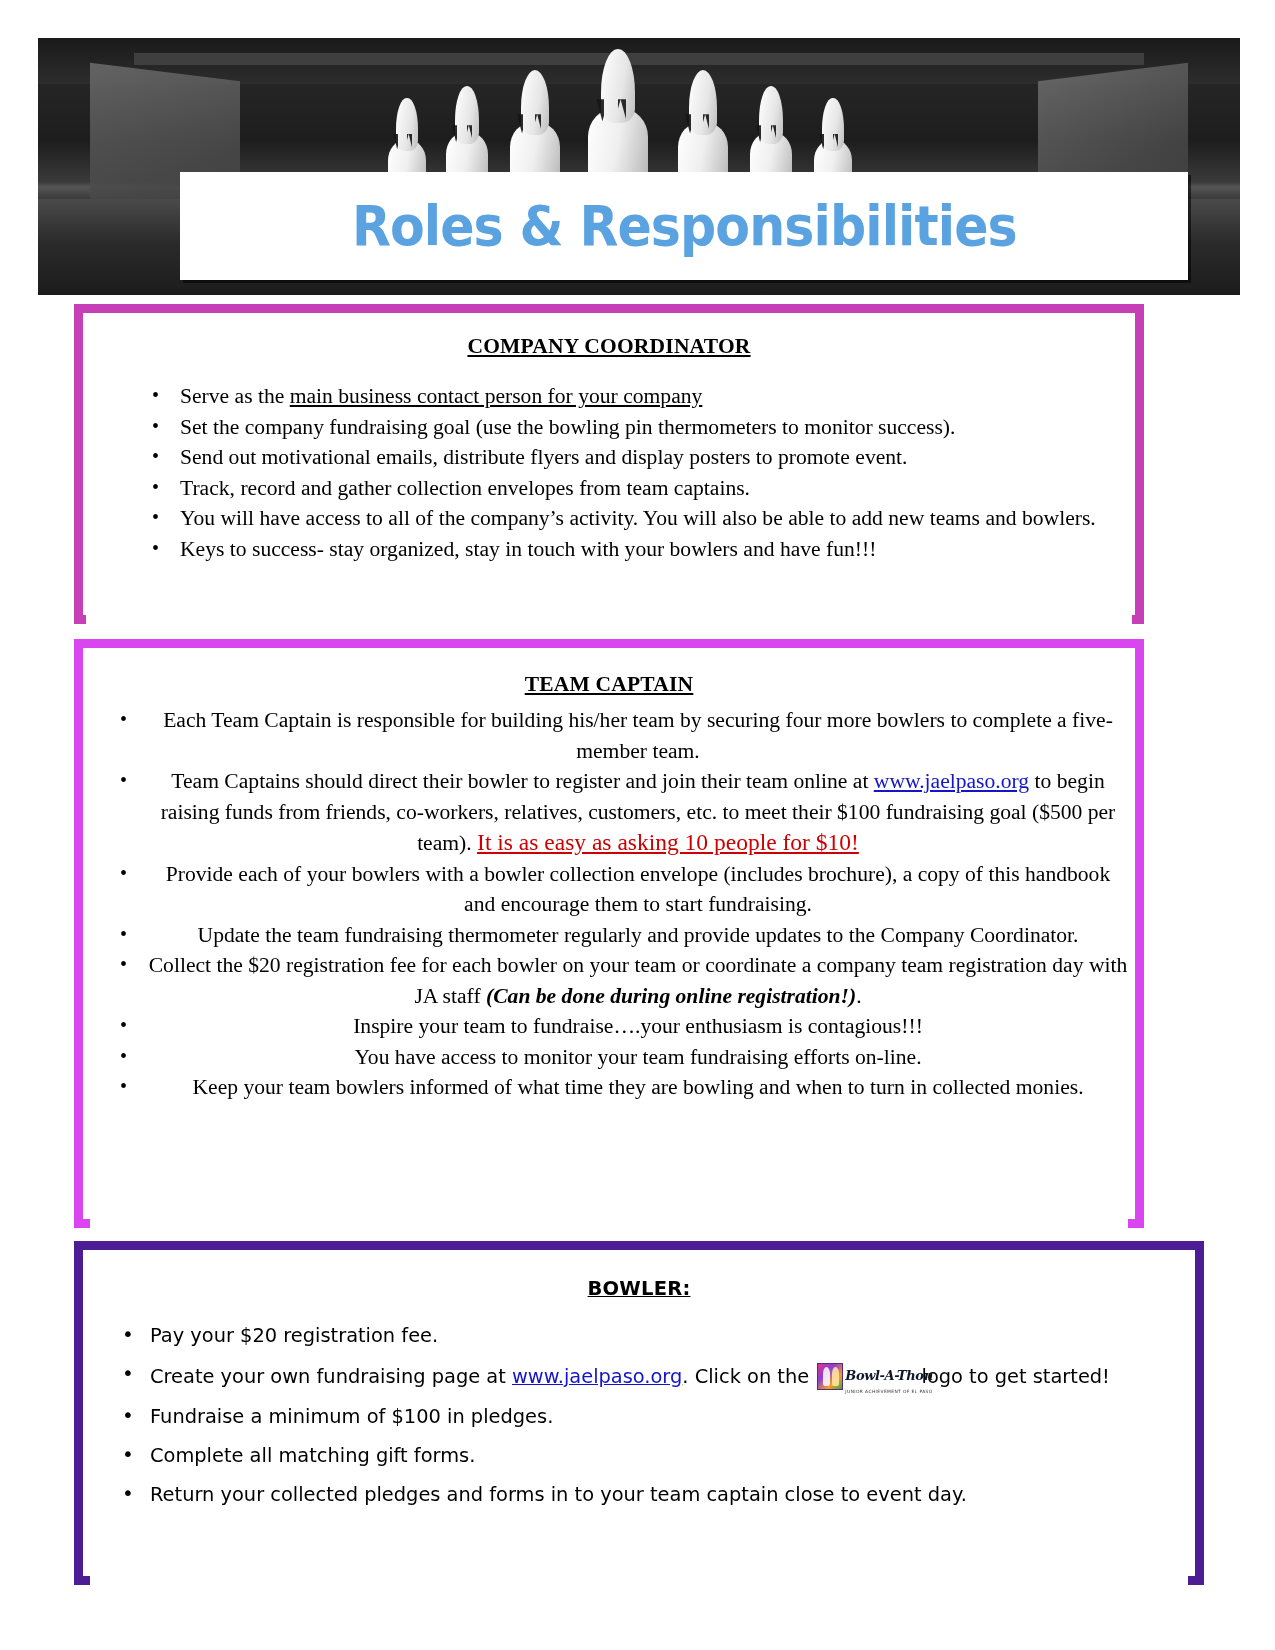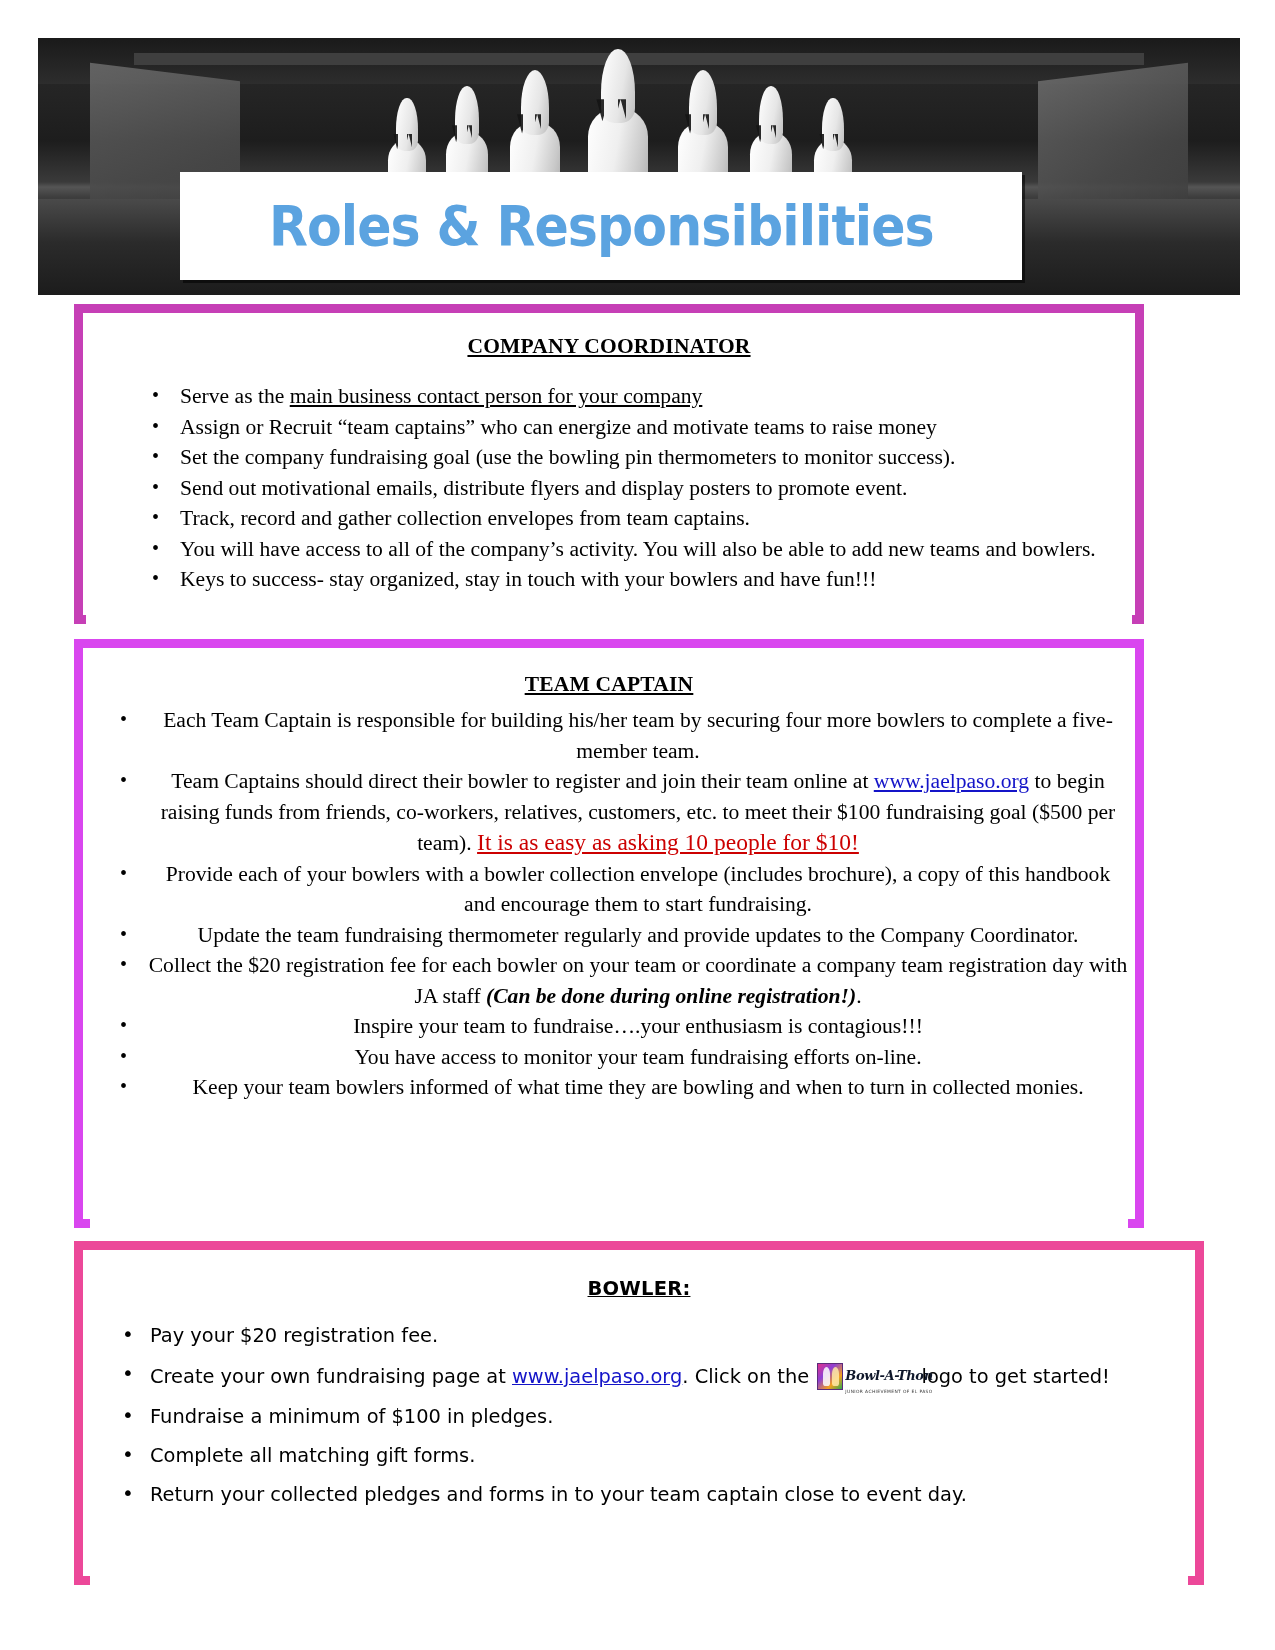--- a/index.html
+++ b/index.html
@@ -86,21 +86,21 @@
       repeating-linear-gradient(90deg, #141414 0 18%, transparent 18% 50%);
     clip-path: polygon(0 0,14% 100%,28% 0,42% 100%,56% 0,70% 100%,84% 0,100% 100%,100% 0);
     opacity: .9;
   }
 
   
   .title-plate {
     position: absolute;
     left: 180px;
     top: 172px;
-    width: 842px;
+    width: 1008px;
     height: 108px;
     background: #ffffff;
     box-shadow: 3px 3px 0 rgba(0,0,0,.55);
     display: flex;
     align-items: center;
     justify-content: center;
     z-index: 5;
   }
   .title-plate .title {
     font-family: "DejaVu Sans", sans-serif;
@@ -128,21 +128,21 @@
     border: 9px solid #c63fb6;
     padding: 3px;
   }
   .sec-captain {
     left: 74px; top: 639px; width: 1070px; height: 589px;
     border: 9px solid #d946ef;
     padding: 7px;
   }
   .sec-bowler {
     left: 74px; top: 1241px; width: 1130px; height: 344px;
-    border: 9px solid #ec4899;
+    border: 9px solid #4c1d95;
     padding: 7px;
   }
 
   .sec-head {
     text-align: center;
     font-weight: bold;
     text-decoration: underline;
     color: #000;
     font-size: 21.5px;
     letter-spacing: .2px;
@@ -276,21 +276,20 @@
 
 <div class="title-plate">
   <div class="title">Roles &amp; Responsibilities</div>
 </div>
 
 <div class="section sec-coordinator">
   <div class="inner">
     <div class="sec-head">COMPANY COORDINATOR</div>
     <ul class="bullets">
         <li><span>Serve as the </span><span class="u">main business contact person for your company</span></li>
-        <li><span>Assign or Recruit “team captains” who can energize and motivate teams to raise money</span></li>
         <li><span>Set the company fundraising goal (use the bowling pin thermometers to monitor success).</span></li>
         <li><span>Send out motivational emails, distribute flyers and display posters to promote event.</span></li>
         <li><span>Track, record and gather collection envelopes from team captains.</span></li>
         <li><span>You will have access to all of the company’s activity.  You will also be able to add new teams and bowlers.</span></li>
         <li><span>Keys to success- stay organized, stay in touch with your bowlers and have fun!!!</span></li>
       </ul>
   </div>
 </div>
 
 <div class="section sec-captain">

